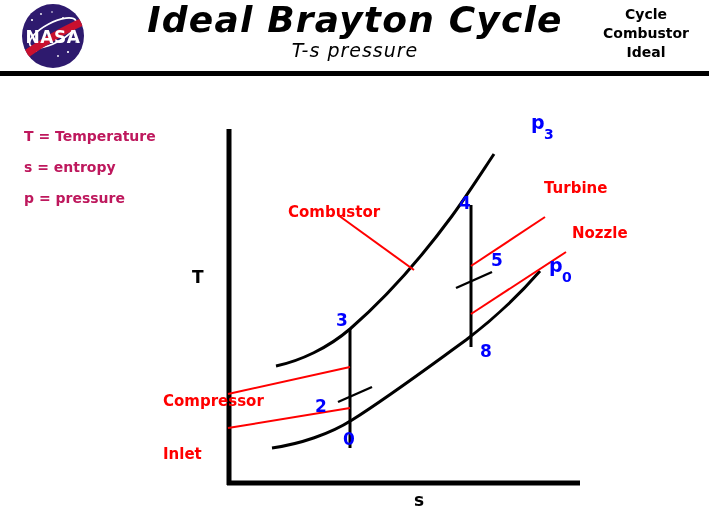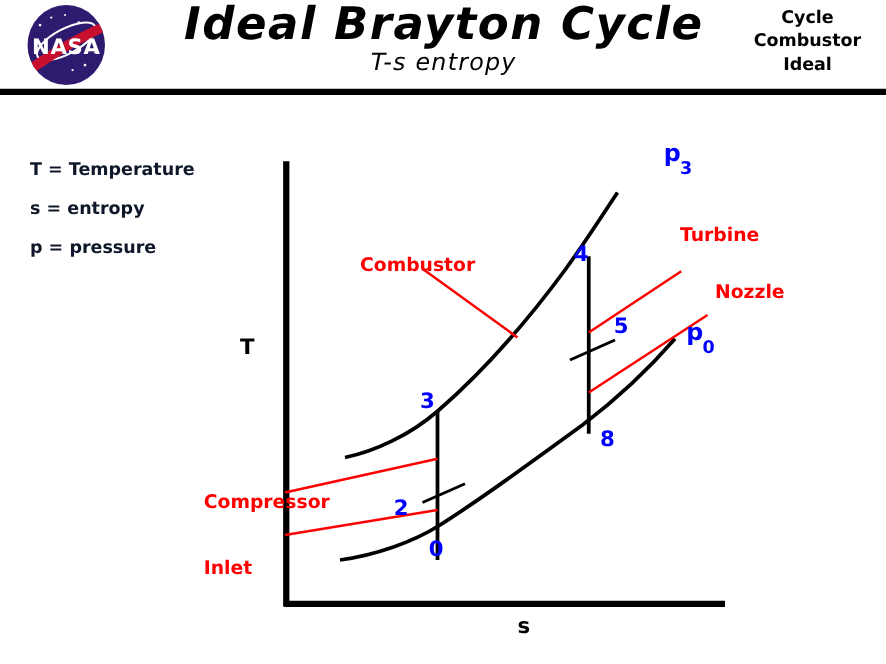--- a/index.html
+++ b/index.html
@@ -75,21 +75,21 @@
   }
 
   
   #legend {
     position: absolute;
     left: 24px;
     top: 128px;
     font-family: "DejaVu Sans", sans-serif;
     font-size: 14px;
     font-weight: bold;
-    color: #0f172a;
+    color: #be185d;
   }
   #legend div { margin-bottom: 15px; white-space: nowrap; }
 
   
   #plot {
     position: absolute;
     left: 0;
     top: 76px;
     width: 709px;
     height: 455px;
@@ -158,21 +158,21 @@
           <circle cx="50" cy="54" r="0.9"></circle>
       </g>
       <ellipse cx="45" cy="31" rx="26" ry="10" fill="none" stroke="#ffffff" stroke-width="1.6" transform="rotate(-28 45 31)"></ellipse>
       <path d="M 6 56 C 28 40 52 24 86 11 L 88 18 C 56 31 32 47 11 62 Z" fill="#c8102e"></path>
     </g>
     <text x="45" y="41" text-anchor="middle" font-family="DejaVu Sans, sans-serif" font-size="17" font-weight="bold" fill="#ffffff" letter-spacing="0.5">NASA</text>
   </svg>
 
   <div id="title-block">
     <div id="main-title">Ideal Brayton Cycle</div>
-    <div id="sub-title">T-s entropy</div>
+    <div id="sub-title">T-s pressure</div>
   </div>
 
   <div id="center-block">
     <div>Cycle</div>
     <div>Combustor</div>
     <div>Ideal</div>
   </div>
 
   <div id="header-rule"></div>
 

